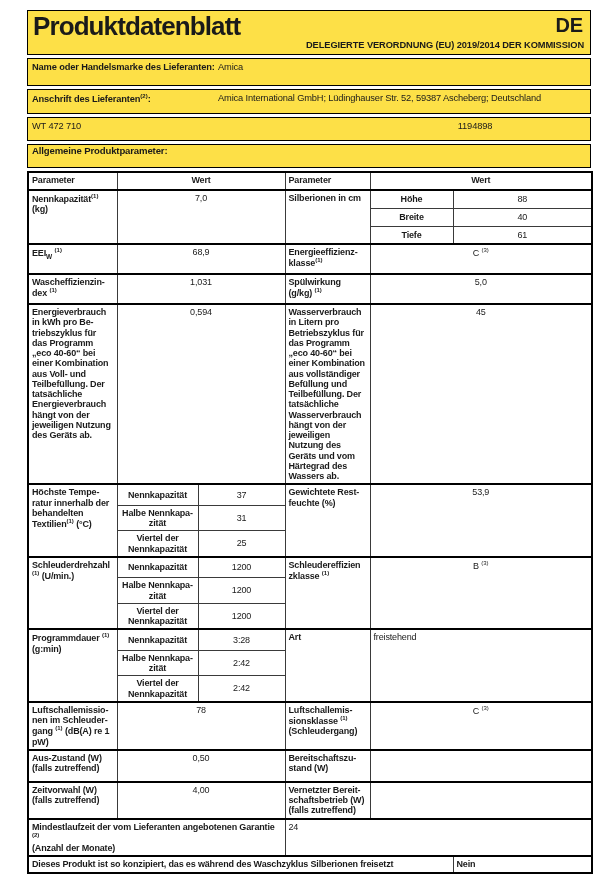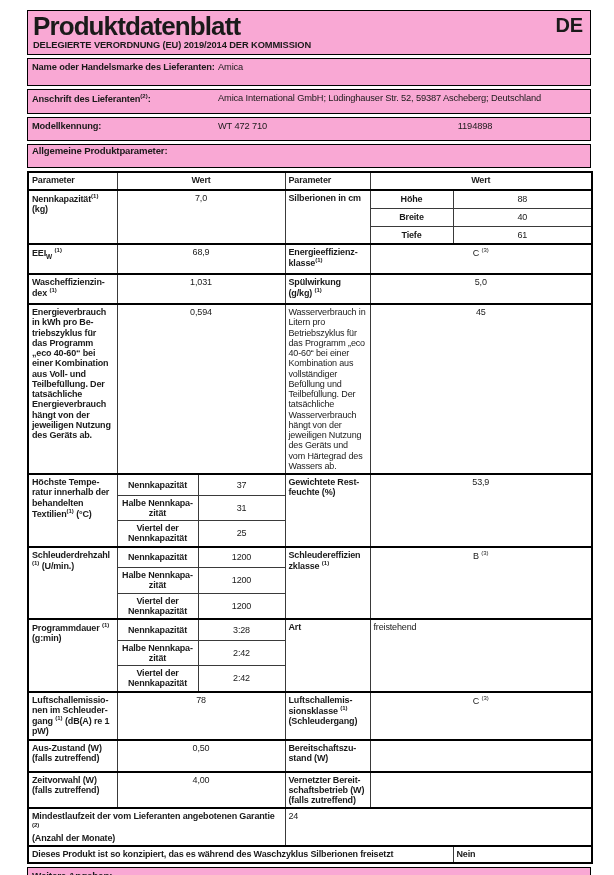--- a/index.html
+++ b/index.html
@@ -4,45 +4,45 @@
 <style>
   * { margin:0; padding:0; box-sizing:border-box; }
   html,body { background:#ffffff; }
   body {
     width:614px; height:875px; overflow:hidden;
     color:#1a1a1a;
     font-family:"Liberation Sans","DejaVu Sans",sans-serif;
     letter-spacing:-0.15px;
   }
   .page { padding:10px 23px 0 27px; width:614px; }
-  .box { border:1.5px solid #000; margin-bottom:3px; background:#f9a8d4; }
+  .box { border:1.5px solid #000; margin-bottom:3px; background:#fde047; }
 
   
   .title-box { min-height:45px; padding:1px 6px 1px 5px; position:relative; }
   .title { font-size:26px; font-weight:bold; letter-spacing:-0.9px; line-height:1.1; display:inline-block; }
   .lang { position:absolute; right:7px; top:3px; font-size:20px; font-weight:bold; }
-  .subtitle { font-size:9.3px; font-weight:bold; letter-spacing:-0.1px; margin-top:-1px; }
+  .subtitle { font-size:9.3px; font-weight:bold; letter-spacing:-0.1px; margin-top:-1px;text-align:right; }
 
   
   .rowbox { display:flex; padding:3px 4px; font-size:9.3px; line-height:1.15; }
   .rb-label { width:186px; font-weight:bold; flex:none; }
   .rb-value { flex:1; }
   .rb-code  { width:222px; flex:none; text-align:center; }
   .h28 { min-height:28px; } .h25 { min-height:25px; } .h24b { min-height:24px; }
   .section { font-size:9.6px; font-weight:bold; padding:0 4px; min-height:24px; }
 
   
   table.main { border-collapse:collapse; width:564px; table-layout:fixed; border:2px solid #000; margin-bottom:3px; }
   table.main td { border:1px solid #3a3a3a; padding:2px 3px; font-size:9px; line-height:1.14; vertical-align:top; word-wrap:break-word; }
   tr.grp > td { border-top:2px solid #000; }
   tr.sub > td { border-top:1px solid #8f8f8f; }
   .b { font-weight:bold; }
   .c { text-align:center; }
   .m { vertical-align:middle !important; }
-  .small { font-size:7.7px; line-height:1.17; font-weight:normal; }
+  .small { font-size:7.7px; line-height:1.17; font-weight:bold; }
   sup.s { font-size:6px; vertical-align:super; letter-spacing:0; }
   sub.sb { font-size:6.5px; vertical-align:sub; letter-spacing:0; }
   .blk { display:block; }
   .h18 { height:18px; } .h21 { height:21px; } .h30 { height:30px; }
   .h34 { height:32px; } .h48 { height:48px; } .h117 { height:117px; }
   .h24 { height:24px; } .h17 { height:17px; }
 
   
   .weitere { font-size:9.8px; font-weight:bold; padding:2px 4px; min-height:16px; }
 </style>
@@ -61,21 +61,20 @@
     <div class="rb-label">Name oder Handelsmarke des Liefe­ranten:</div>
     <div class="rb-value">Amica</div>
   </div>
 
   <div class="box rowbox h25">
     <div class="rb-label"><span>Anschrift des Lieferanten</span><sup class="s">(2)</sup><span>:</span></div>
     <div class="rb-value">Amica International GmbH; Lüdinghauser Str. 52, 59387 Ascheberg; Deutschland</div>
   </div>
 
   <div class="box rowbox h24b">
-    <div class="rb-label">Modellkennung:</div>
     <div class="rb-value">WT 472 710</div>
     <div class="rb-code">1194898</div>
   </div>
 
   <div class="box section">Allgemeine Produktparameter:</div>
 
   <table class="main">
     <colgroup>
       <col style="width:89px">
         <col style="width:81px">

